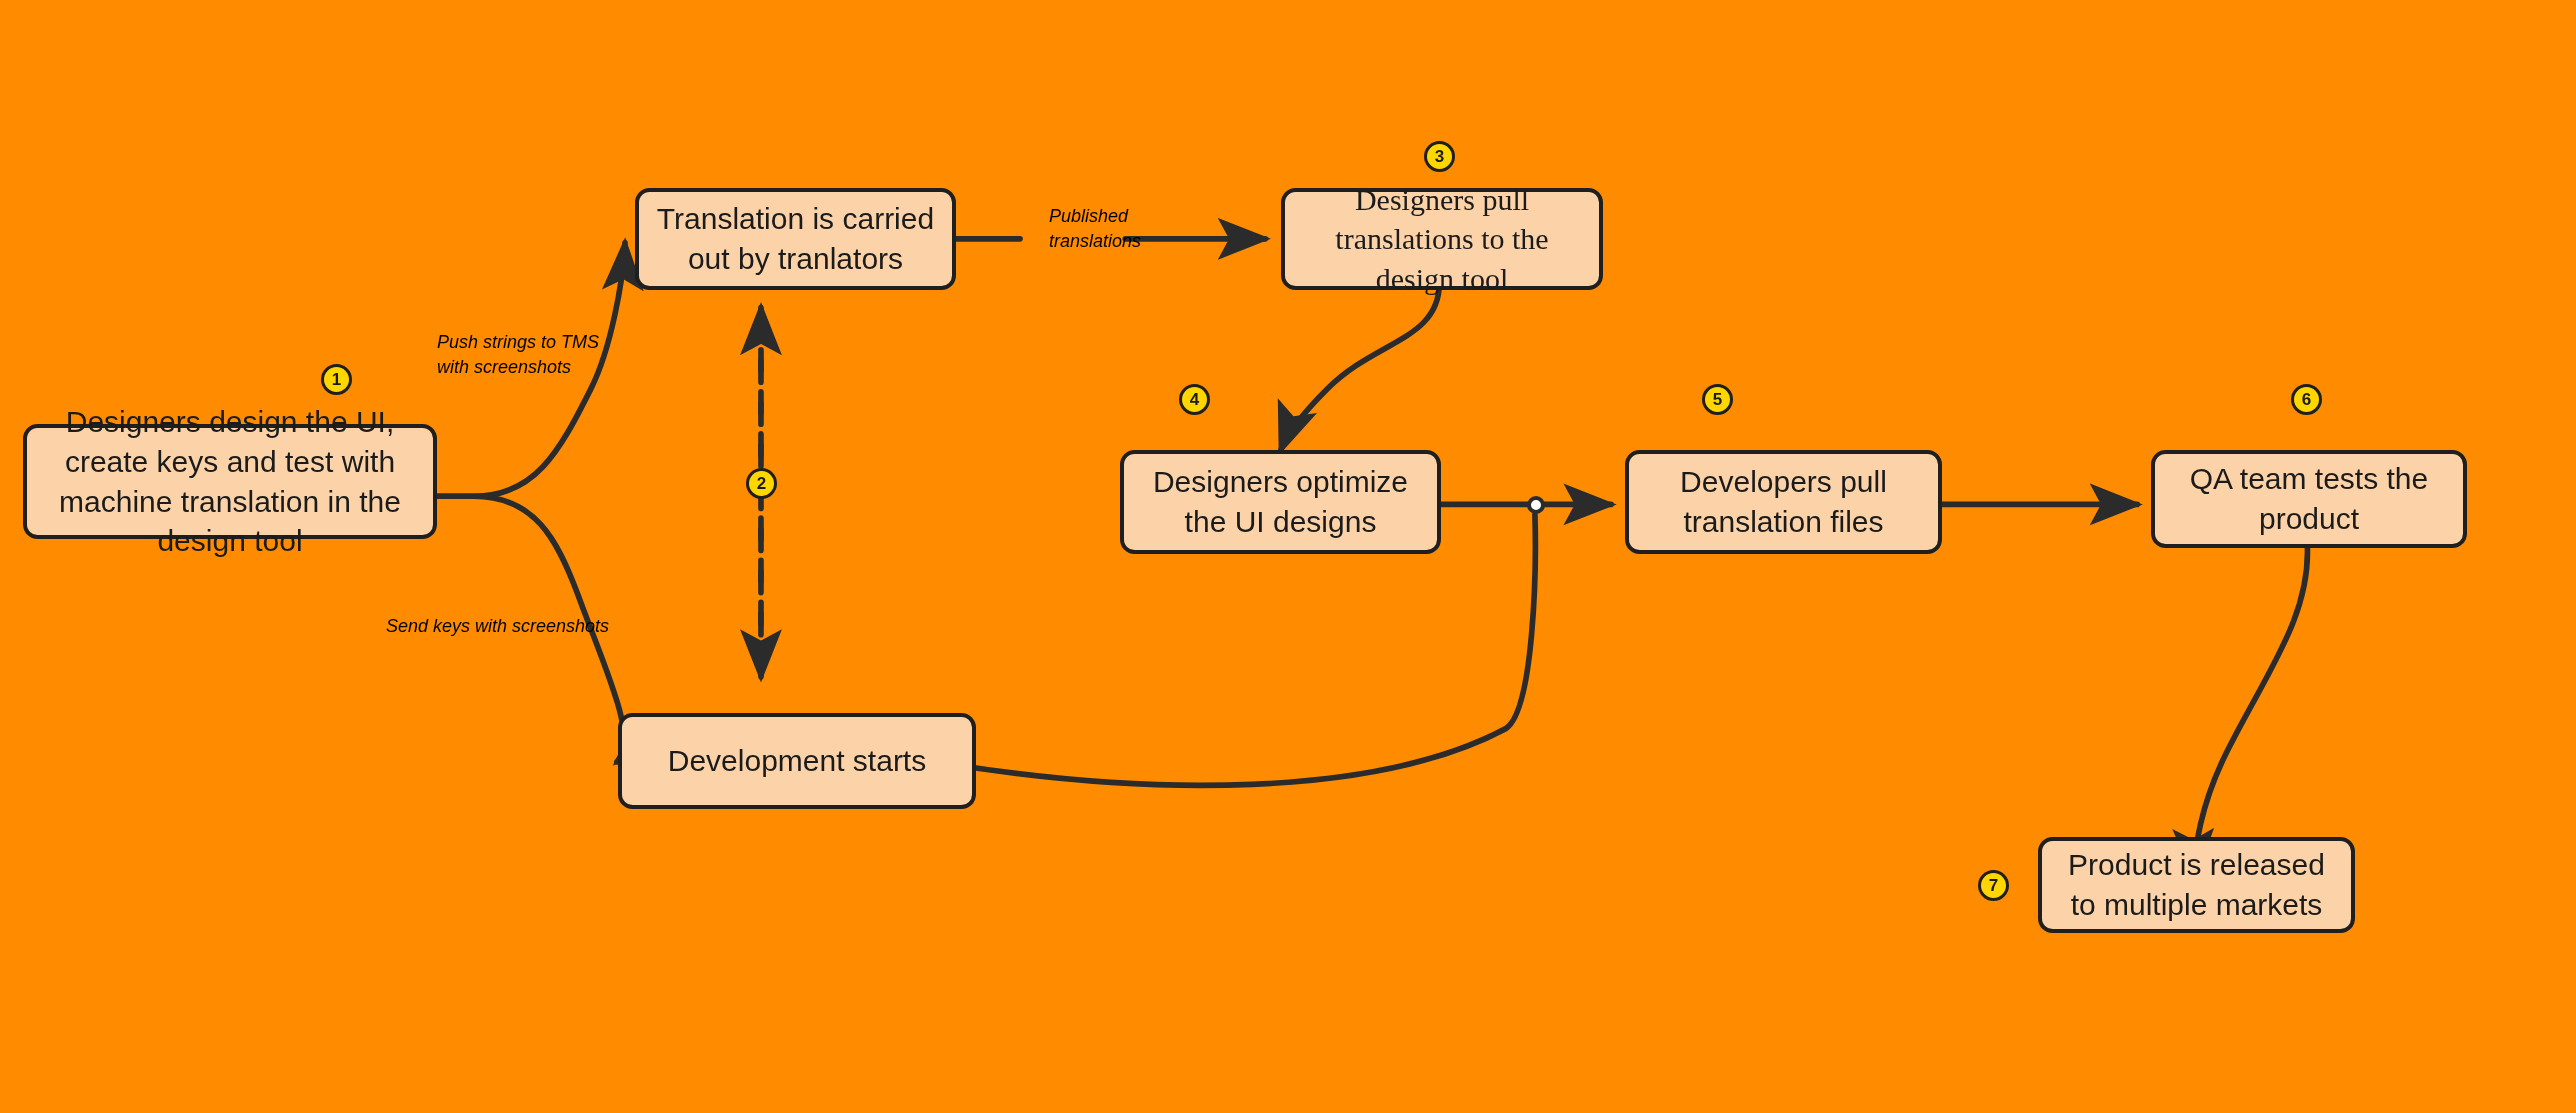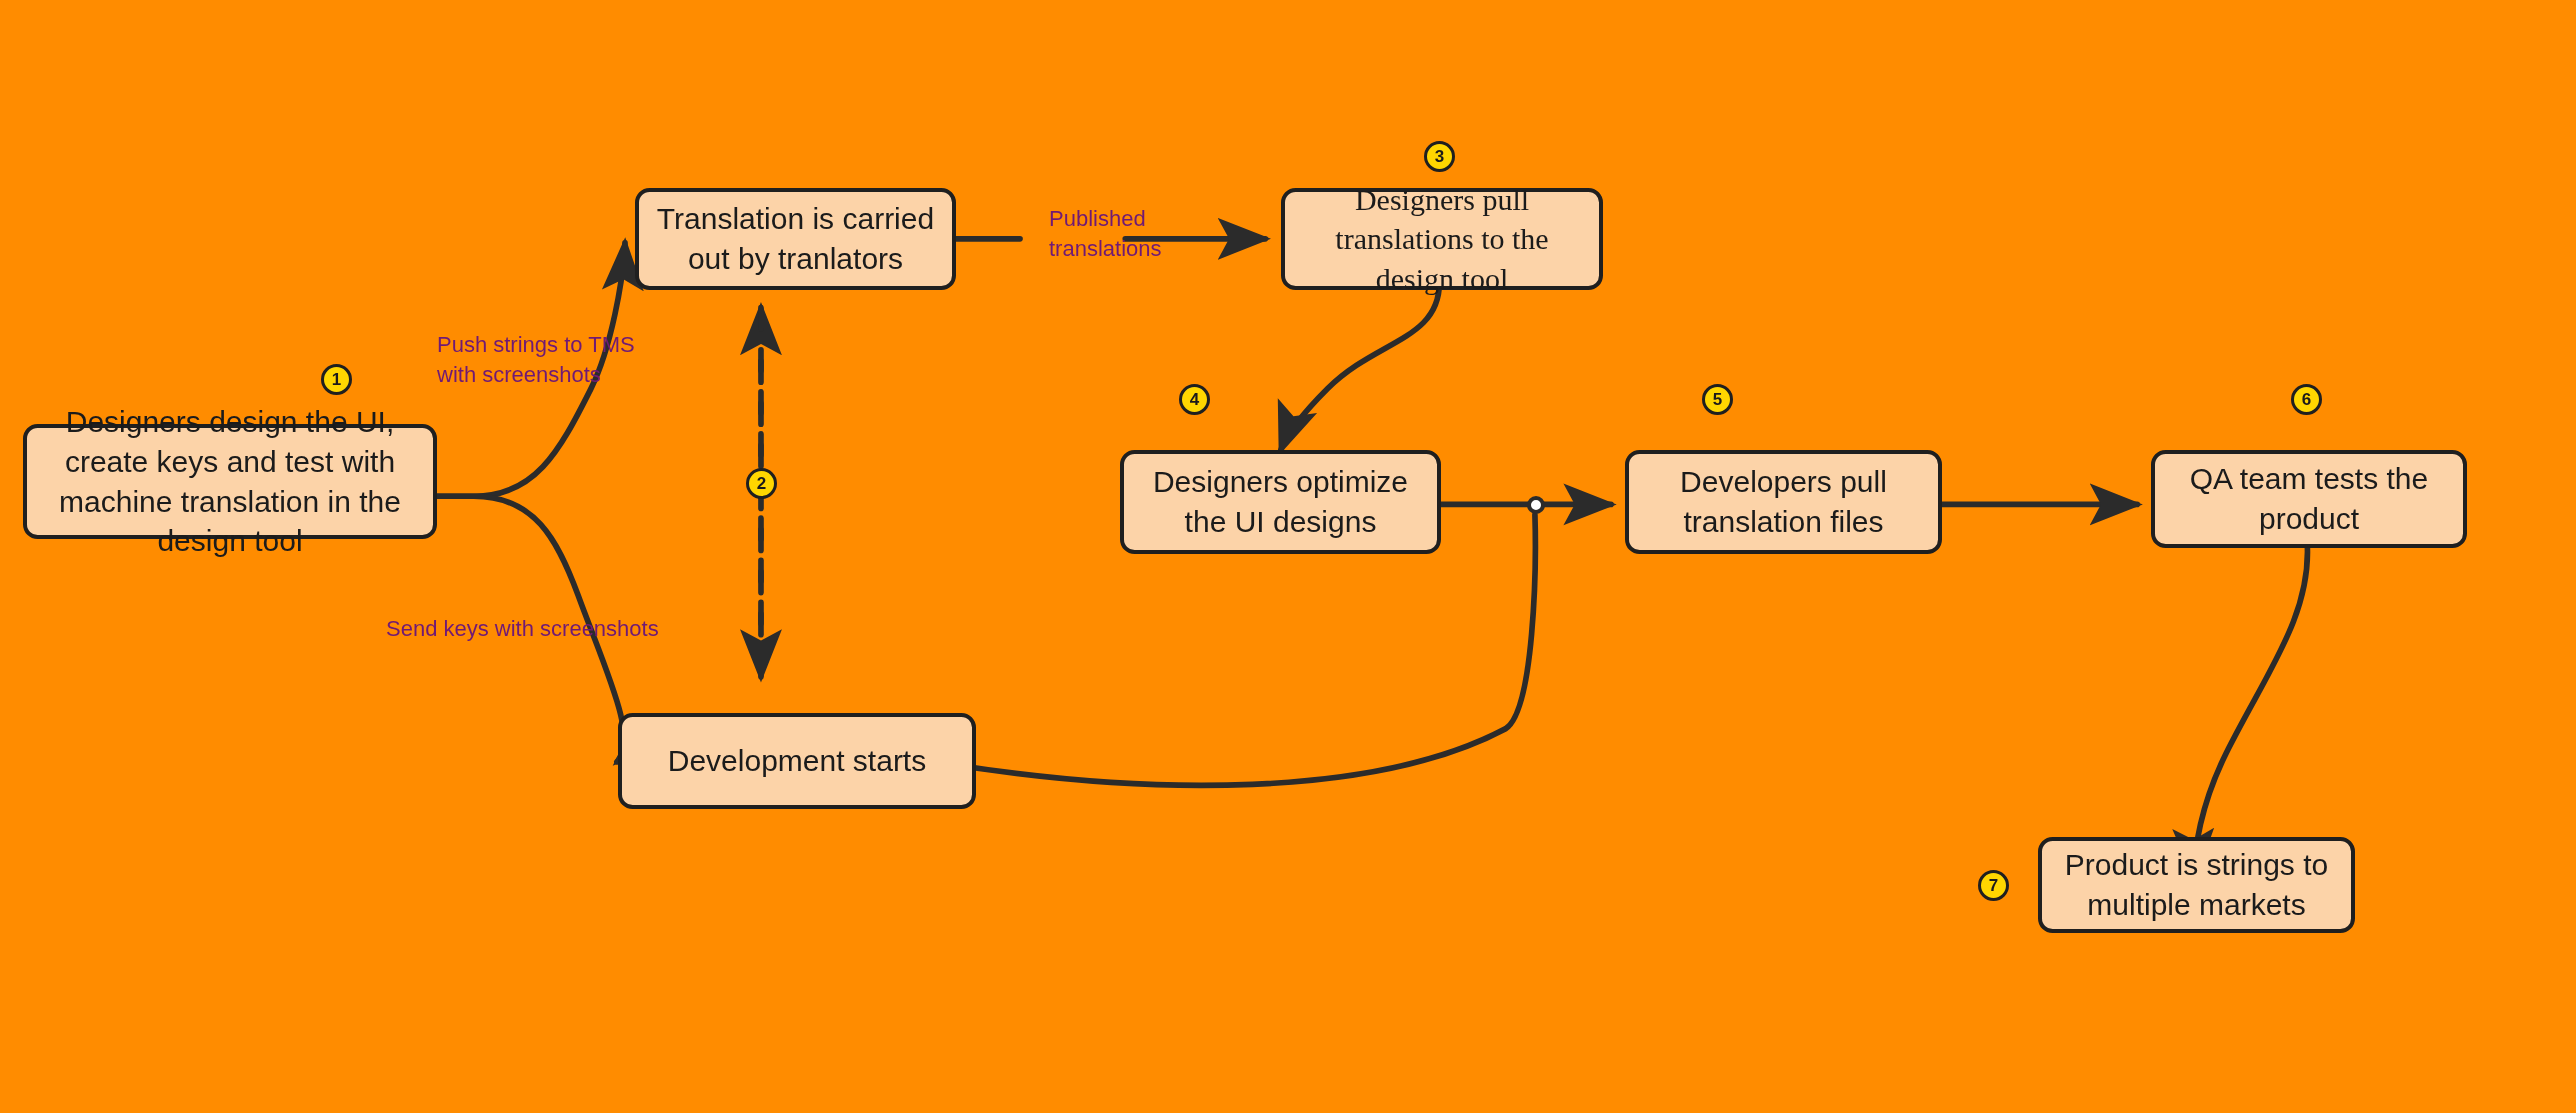--- a/index.html
+++ b/index.html
@@ -54,25 +54,26 @@
     display: flex;
     align-items: center;
     justify-content: center;
     font-size: 17px;
     font-weight: 700;
     color: #1b1b1b;
     z-index: 6;
   }
   .edge-label {
     position: absolute;
-    color: #701a75;
-    font-size: 22px;
+    color: #000000;
+    font-size: 18px;
     line-height: 1.38;
     white-space: pre-line;
     z-index: 4;
+    font-style: italic;
   }
   .junction-dot {
     position: absolute;
     width: 18px;
     height: 18px;
     border-radius: 50%;
     background: #ffffff;
     border: 4.9px solid #2b2b2b;
     box-sizing: border-box;
     z-index: 5;
@@ -141,21 +142,21 @@
 
   <div class="node" style="left:2151px; top:450px; width:316px; height:98px;">
     <span class="node-label">QA team tests the product</span>
   </div>
 
   <div class="node" style="left:618px; top:713px; width:358px; height:96px;align-items:center;">
     <span class="node-label">Development starts</span>
   </div>
 
   <div class="node" style="left:2038px; top:837px; width:317px; height:96px;">
-    <span class="node-label">Product is strings to multiple markets</span>
+    <span class="node-label">Product is released to multiple markets</span>
   </div>
 
   <div class="badge" style="left:321px; top:364px;">
     <span>1</span>
   </div>
 
   <div class="badge" style="left:746px; top:468px;">
     <span>2</span>
   </div>
 

